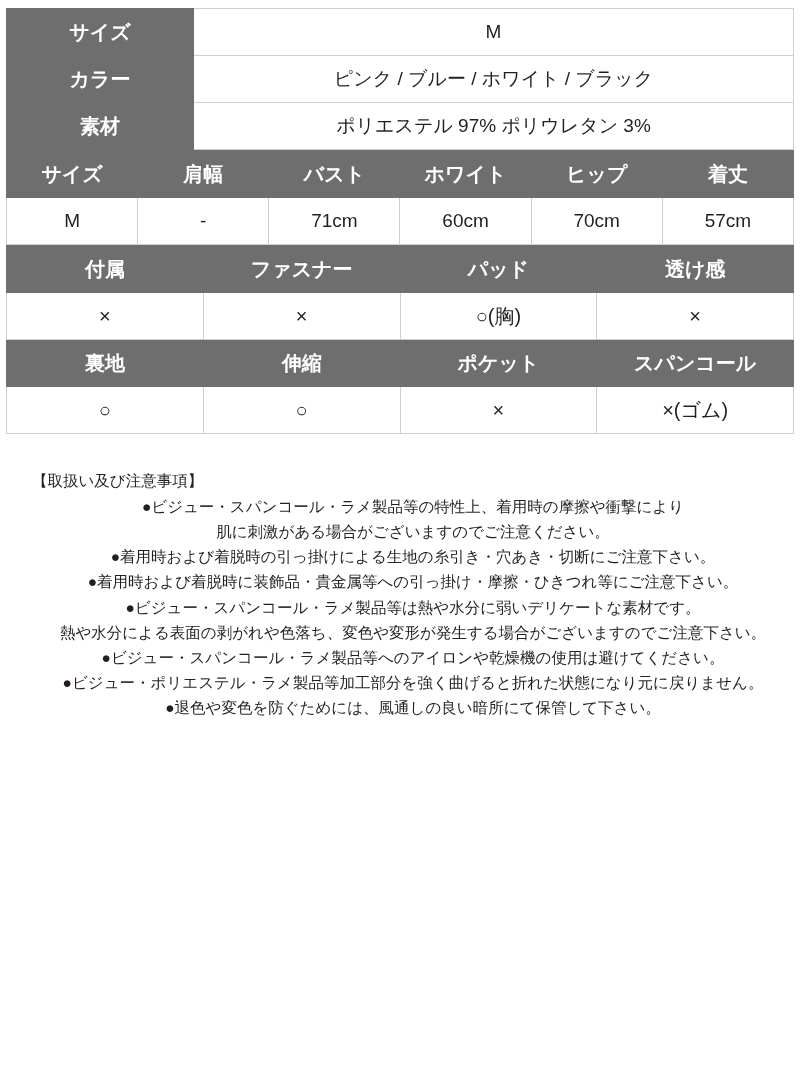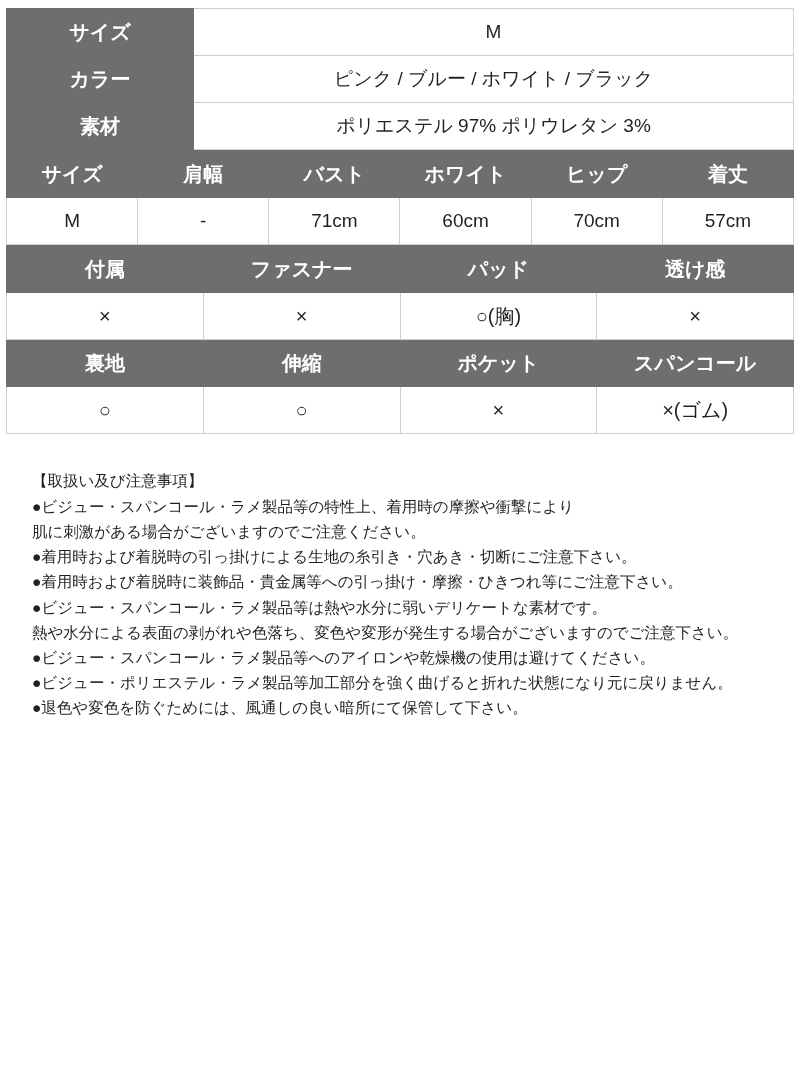--- a/index.html
+++ b/index.html
@@ -66,20 +66,21 @@
     font-size: 15.5px;
     line-height: 1.62;
     color: #231f20;
   }
   .notes .title {
     font-weight: normal;
     margin-bottom: 1px;
   }
   .notes .line {
     white-space: pre;
+    text-align: center;
   }
 </style>
 </head>
 <body>
 
 <div class="page">
 
   <table class="spec t1">
     <tbody>
       <tr>

